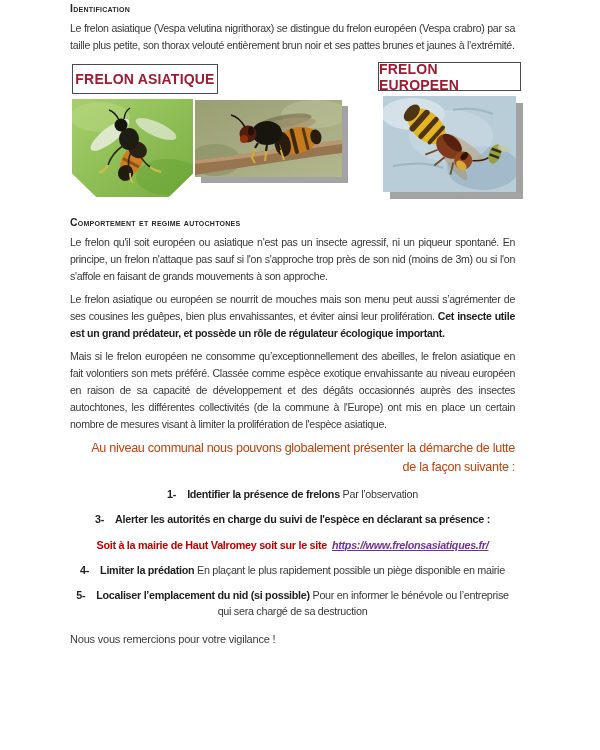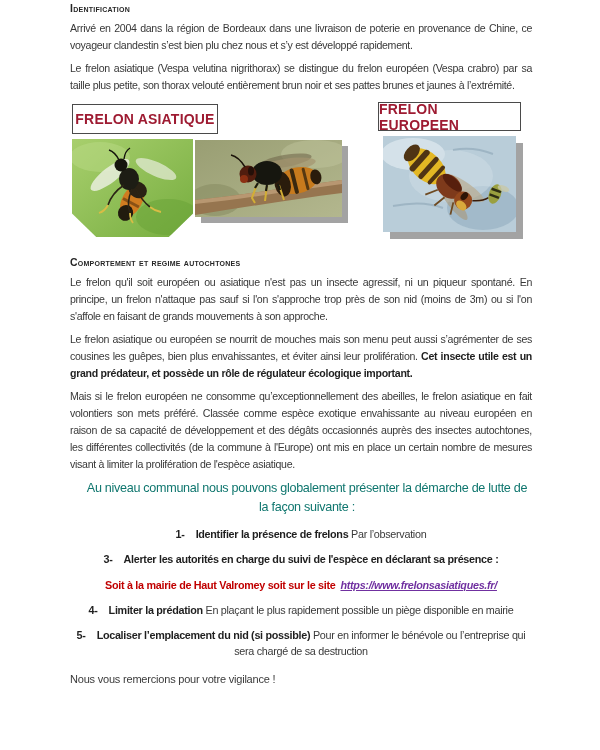--- a/index.html
+++ b/index.html
@@ -1,20 +1,20 @@
 <!DOCTYPE html>
 <html><head>
 <meta charset="utf-8">
 <style>
   html,body { margin:0; padding:0; background:#ffffff; }
   .page {
     position:relative;
     width:600px; height:750px;
     box-sizing:border-box;
-    padding:2px 68px 0 70px;
+    padding:2px 85px 0 70px;
     background:#ffffff;
     font-family:"Liberation Sans", sans-serif;
     color:#383838;
     overflow:hidden;
     border-radius:31px;
   }
   .sec-title {
     font-size:10.5px;
     font-weight:bold;
     font-variant:small-caps;
@@ -28,23 +28,23 @@
     line-height:17px;
     letter-spacing:-0.3px;
     text-align:justify;
     margin:6px 0 0 0;
   }
   p.body .b { font-weight:bold; color:#1f1f1f; }
   p.lead {
     font-size:12.6px;
     line-height:19px;
     letter-spacing:-0.3px;
-    text-align:center;
+    text-align:right;
     margin:6px 0 0 12px;
-    color:#0f766e;
+    color:#c2410c;
   }
   .figures { position:relative; height:138px; margin-top:6px; }
   .banner {
     position:absolute;
     background:#ffffff;
     border:1.6px solid #4a4a4a;
     box-sizing:border-box;
     display:flex; align-items:center; justify-content:center;
     font-weight:bold;
     font-size:14px;
@@ -85,21 +85,20 @@
     letter-spacing:-0.2px;
     color:#3a3a3a;
   }
 </style>
 </head>
 <body>
 
 <div class="page">
 
   <div class="sec-title">Identification</div>
-  <p class="body">Arrivé en 2004 dans la région de Bordeaux dans une livraison de poterie en provenance de Chine, ce voyageur clandestin s’est bien plu chez nous et s’y est développé rapidement.</p>
   <p class="body">Le frelon asiatique (Vespa velutina nigrithorax) se distingue du frelon européen (Vespa crabro) par sa taille plus petite, son thorax velouté entièrement brun noir et ses pattes brunes et jaunes à l’extrémité.</p>
 
   <div class="figures">
     <div class="banner banner-left">FRELON ASIATIQUE</div>
     <div class="banner banner-right">FRELON EUROPEEN</div>
 
     <div class="photo photo-green">
       <svg width="121" height="98" viewBox="0 0 121 98">
         <defs>
           <linearGradient id="gbg" x1="0" y1="0" x2="1" y2="1">

